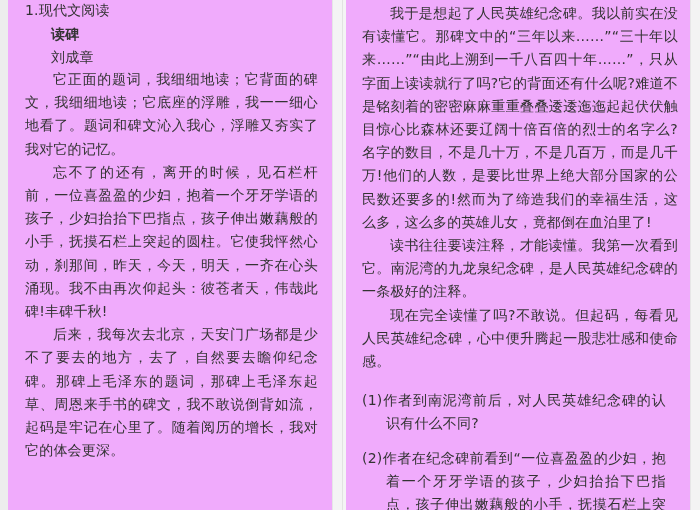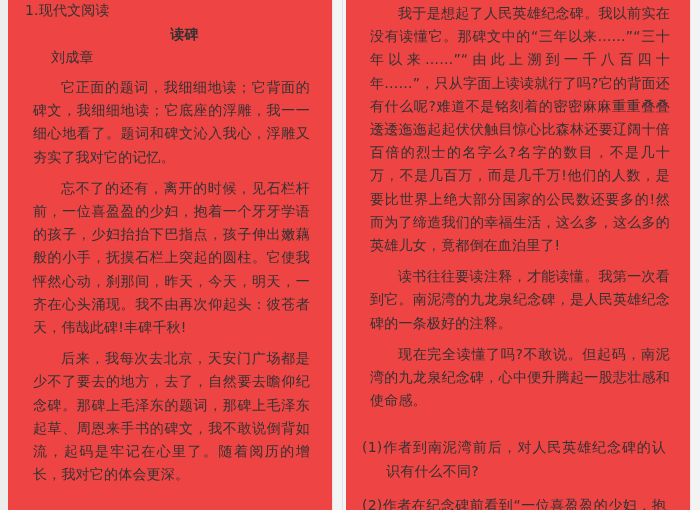--- a/index.html
+++ b/index.html
@@ -5,42 +5,42 @@
   html, body { margin:0; padding:0; }
   body {
     width:700px; height:510px; overflow:hidden;
     background:#f2f2f2;
     font-family:"DejaVu Sans", "Liberation Sans", sans-serif;
     color:#333;
     position:relative;
   }
   .page {
     position:absolute; top:0; bottom:0;
-    background:#ef4444;
+    background:#f0abfc;
     overflow:hidden;
   }
   .left { left:8px; width:324px; }
   .divider {
     position:absolute; top:0; bottom:0; left:332px; width:14px;
     background:#f4f4f4;
     border-left:1px solid #e6e6e6;
   }
   .divider .line { position:absolute; left:9px; top:0; bottom:0; width:1px; background:#e2e2e2; }
   .right { left:346px; width:344px; }
   .edge-right { position:absolute; top:0; bottom:0; left:690px; right:0; background:#f3f3f3; border-left:1px solid #e6e6e6;}
   .edge-left { position:absolute; top:0; bottom:0; left:0; width:8px; background:#ededed; border-right:1px solid #d8d8d8;}
 
   .content { font-size:14px; line-height:23.2px; letter-spacing:0.2px; }
   .left .content { padding:0 14px 0 17px; }
   .right .content { padding:0 12px 0 16px; }
 
   .section-label { margin-top:0px; height:22px; line-height:20px; }
-  .title { text-align:center; font-weight:bold; line-height:24px; margin-left:26px;}
+  .title { font-weight:bold; line-height:24px; margin-left:26px;}
   .author { line-height:22px; margin-left:26px;}
-  p { margin:8px; text-indent:2em; text-align:justify; }
+  p { margin:0; text-indent:2em; text-align:justify; }
 
   .right .content p:first-child { margin-top:2px; }
   .gap { height:16px; }
   .q { margin:0 12px 11px 0; padding-left:24px; text-indent:-24px; }
 </style>
 </head>
 <body>
 
 <div class="edge-left"></div>
 
@@ -57,21 +57,21 @@
 </div>
 
 <div class="divider">
     <div class="line"></div>
   </div>
 
 <div class="page right">
   <div class="content">
     <p>我于是想起了人民英雄纪念碑。我以前实在没有读懂它。那碑文中的“三年以来……”“三十年以来……”“由此上溯到一千八百四十年……”，只从字面上读读就行了吗?它的背面还有什么呢?难道不是铭刻着的密密麻麻重重叠叠逶逶迤迤起起伏伏触目惊心比森林还要辽阔十倍百倍的烈士的名字么?名字的数目，不是几十万，不是几百万，而是几千万!他们的人数，是要比世界上绝大部分国家的公民数还要多的!然而为了缔造我们的幸福生活，这么多，这么多的英雄儿女，竟都倒在血泊里了!</p>
     <p>读书往往要读注释，才能读懂。我第一次看到它。南泥湾的九龙泉纪念碑，是人民英雄纪念碑的一条极好的注释。</p>
-    <p>现在完全读懂了吗?不敢说。但起码，南泥湾的九龙泉纪念碑，心中便升腾起一股悲壮感和使命感。</p>
+    <p>现在完全读懂了吗?不敢说。但起码，每看见人民英雄纪念碑，心中便升腾起一股悲壮感和使命感。</p>
     <div class="gap"></div>
     <p class="q">(1)作者到南泥湾前后，对人民英雄纪念碑的认识有什么不同?</p>
     <p class="q">(2)作者在纪念碑前看到“一位喜盈盈的少妇，抱着一个牙牙学语的孩子，少妇抬抬下巴指点，孩子伸出嫩藕般的小手，抚摸石栏上突起的圆柱”，为什么会“怦然心动”?</p>
 
   </div>
 </div>
 
 <div class="edge-right"></div>
 
 </body></html>

